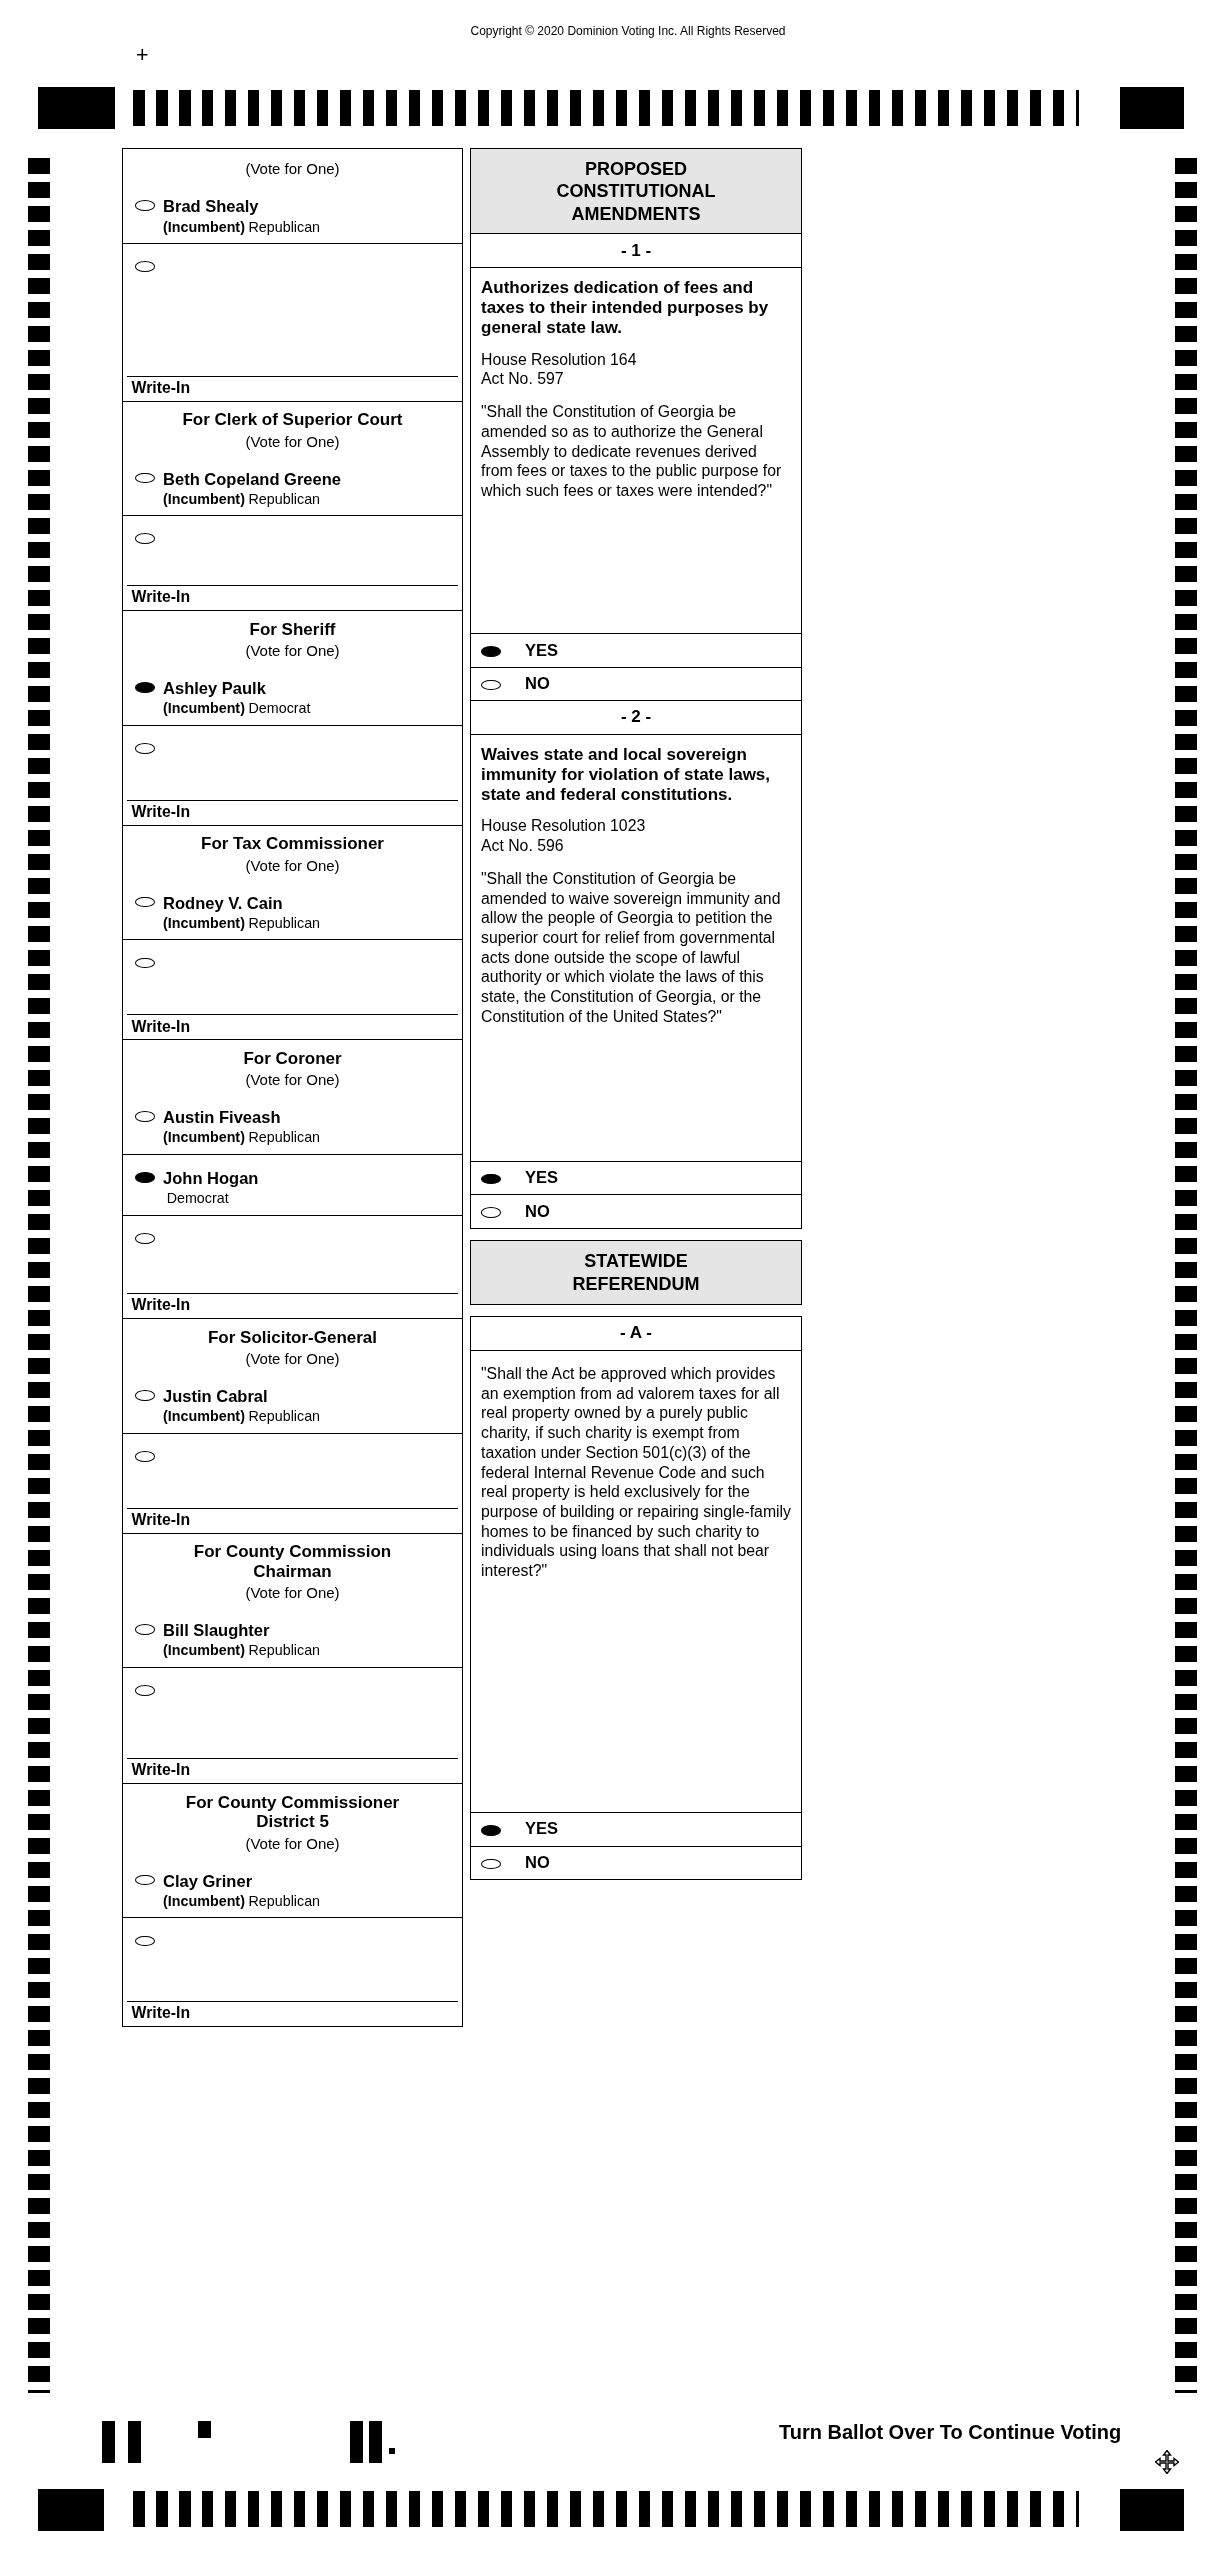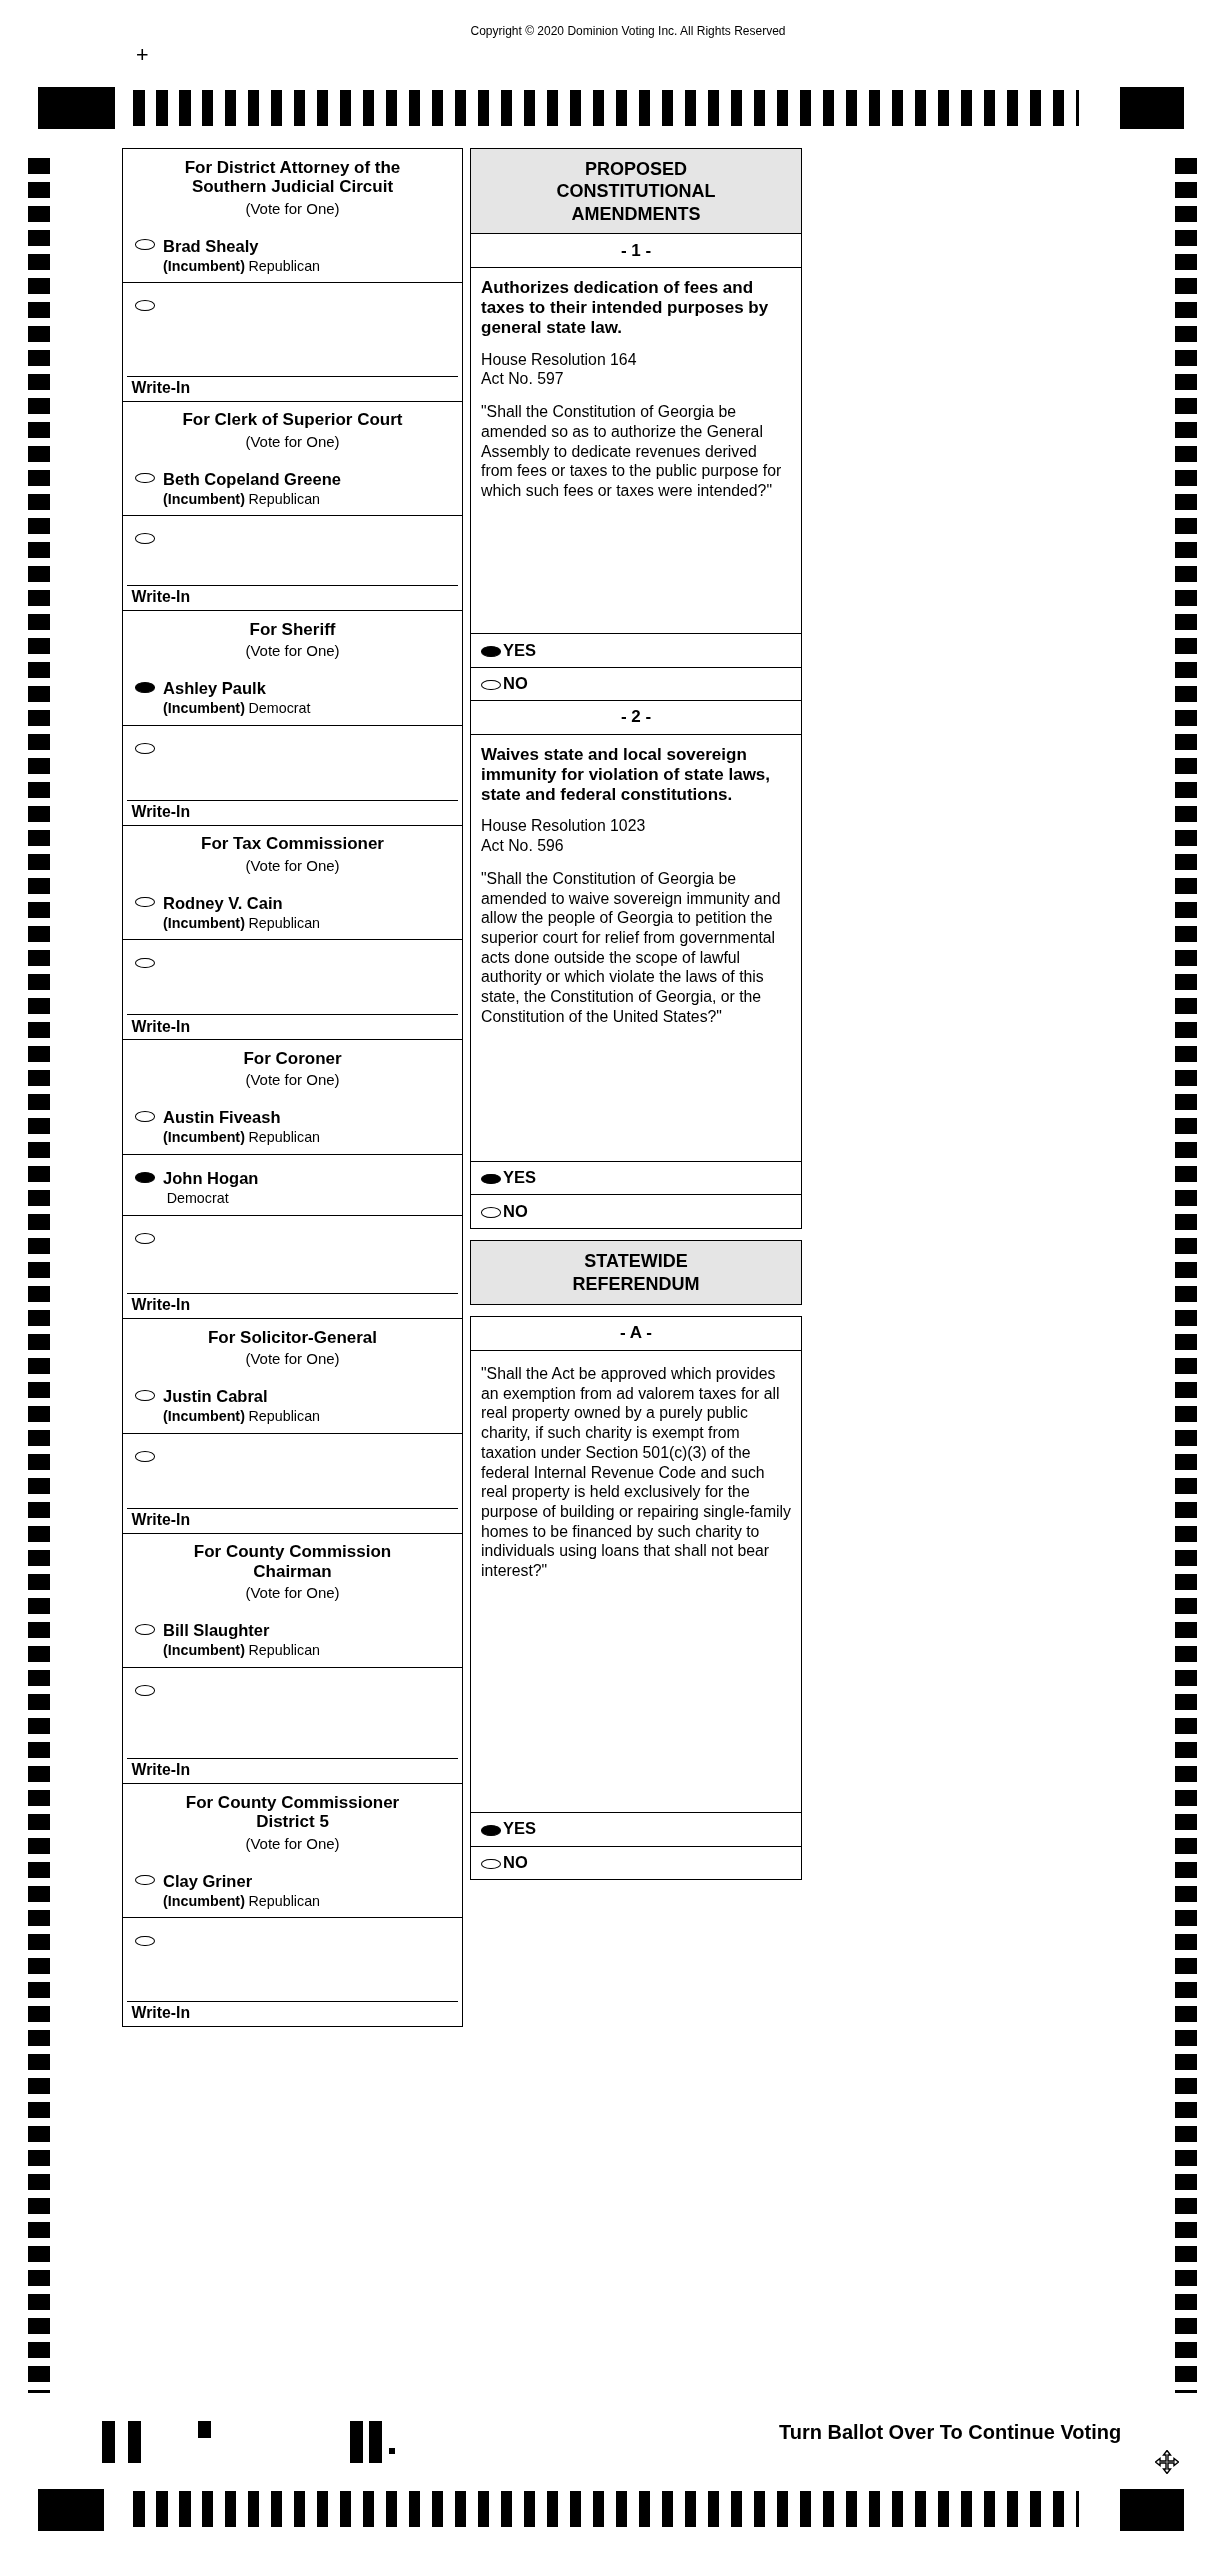--- a/index.html
+++ b/index.html
@@ -62,21 +62,21 @@
 
   
   .mhead { border:1.4px solid #000; background:#e5e5e5; text-align:center; font-weight:bold;
            font-size:18px; line-height:1.25; padding:8.6px 5.7px; white-space:pre-line; }
   .measure { border:1.4px solid #000; background:#fff; display:flex; flex-direction:column; }
   .mnum { text-align:center; font-weight:bold; font-size:17px; padding:6.4px 5.7px; border-bottom:1.4px solid #000; }
   .msummary { font-weight:bold; font-size:17px; line-height:1.18; padding:10px 10px 0; }
   .mrefs { font-size:15.8px; line-height:1.25; padding:11.5px 10px 0; }
   .mquestion { font-size:15.8px; line-height:1.25; padding:13px 10px 11.5px; }
   .opts { margin-top:auto; }
-  .opt { display:flex; align-items:center; gap:2px; border-top:1.4px solid #000; padding:6.4px 10px 7.2px; }
+  .opt { display:flex; align-items:center; gap:24px; border-top:1.4px solid #000; padding:6.4px 10px 7.2px; }
   .olabel { font-weight:bold; font-size:16.5px; }
 
   
   .turn { position:absolute; top:2421px; left:779px; font-size:20px; font-weight:bold; }
   .move-icon { position:absolute; left:1155px; top:2450px; width:24px; height:24px; }
 </style>
 </head>
 <body>
 
 <div id="page">
@@ -87,22 +87,20 @@
   <div class="block" id="blk-tl"></div>
   <div class="marks-h" id="marks-top"></div>
   <div class="block" id="blk-tr"></div>
   <div class="marks-v" id="marks-left"></div>
   <div class="marks-v" id="marks-right"></div>
 
   <div class="left-col">
 
     <section class="contest" style="min-height:254px">
       <header class="c-head">
-        <div class="c-title">For District Attorney of the
-Southern Judicial Circuit</div>
         <div class="c-vote">(Vote for One)</div>
       </header>
       <div class="choices">
         <div class="choice">
           <span class="oval"></span>
           <span class="ctext">
             <span class="cname">Brad Shealy</span>
             <span class="cdetail"><b>(Incumbent)</b><span>Republican</span></span>
           </span>
         </div>

